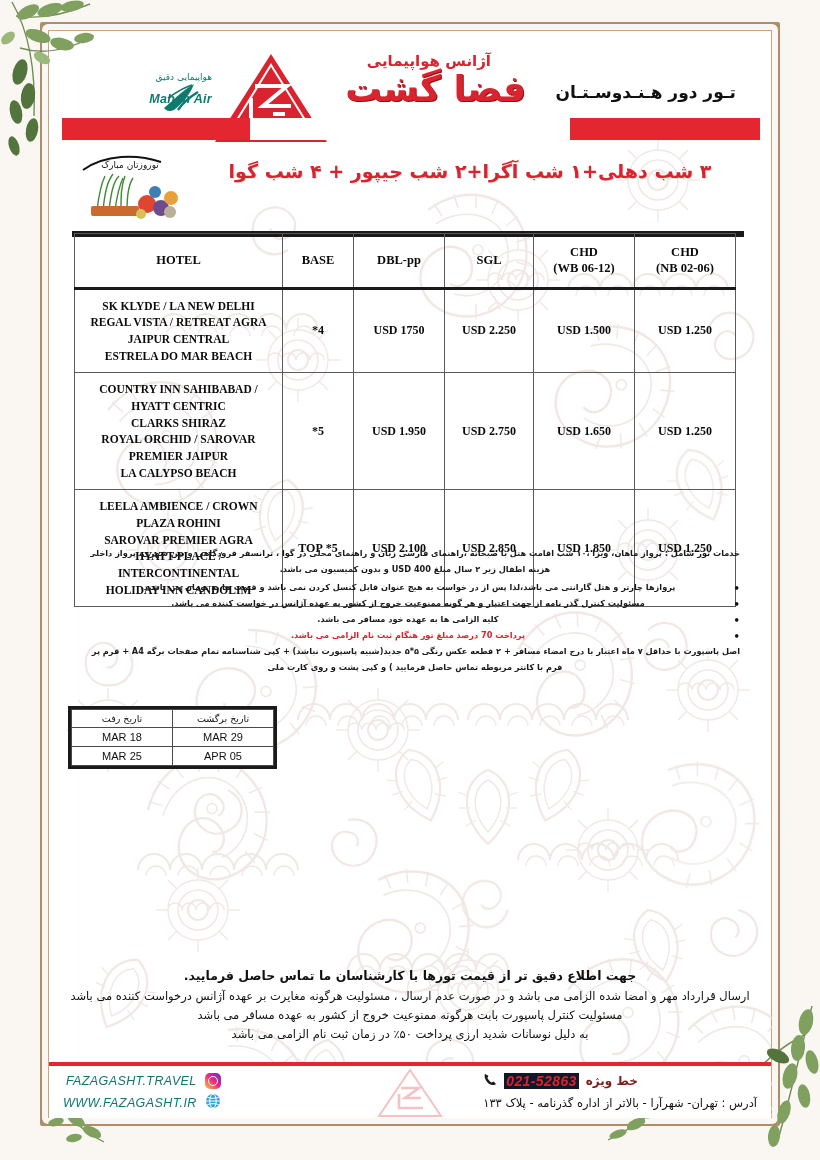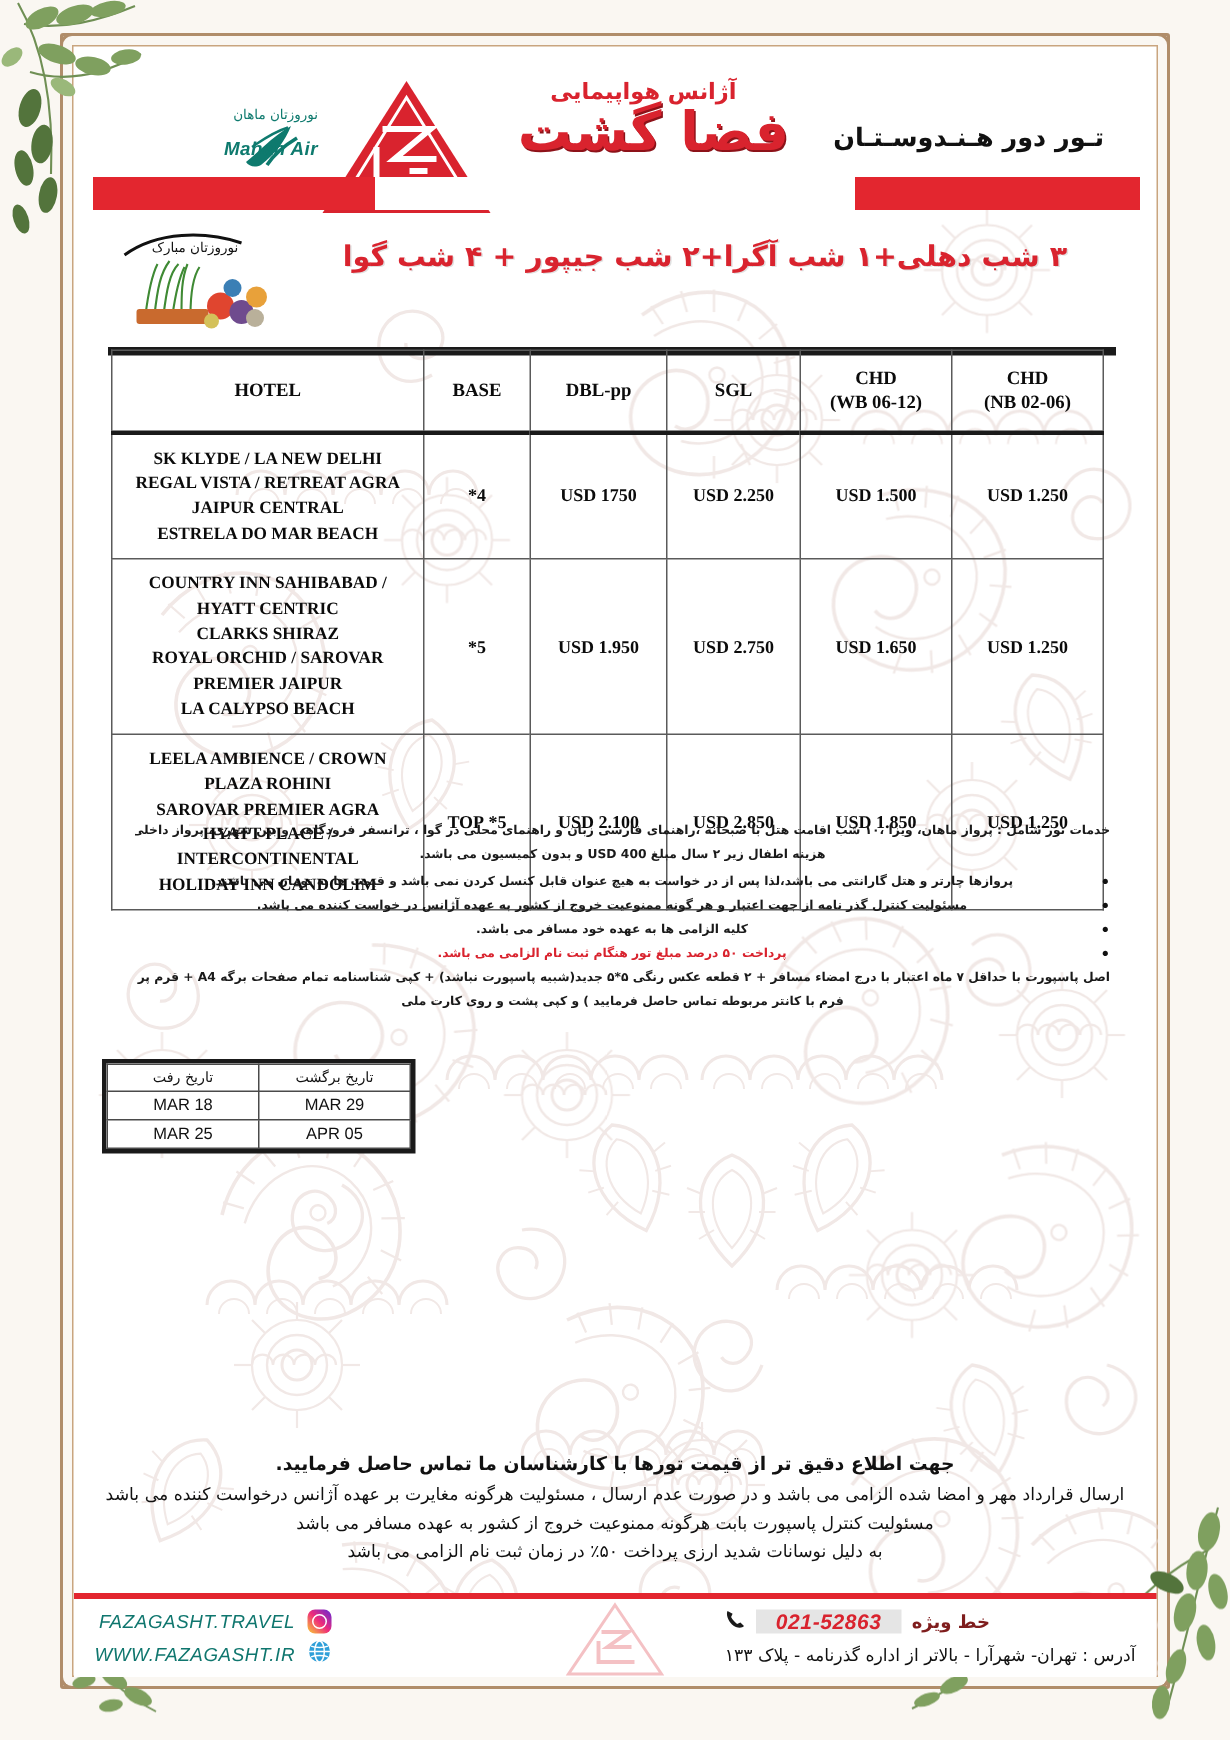--- a/index.html
+++ b/index.html
@@ -205,21 +205,21 @@
     font-size:12.5px;font-weight:normal;font-style:italic;color:#0f766e;
     font-family:"Liberation Sans", sans-serif;letter-spacing:.4px;text-align:right;
   }
   .f-right{
     position:absolute;right:14px;top:4px;direction:rtl;text-align:left;
   }
   .f-phone-row{display:flex;align-items:center;justify-content:flex-end;gap:7px;height:22px;}
   .f-phone-lbl{font-size:12px;font-weight:bold;font-family:"DejaVu Sans",sans-serif;color:#7f1d1d;text-align:right;}
   .f-phone{
     font-size:14px;font-weight:bold;font-style:italic;color:#d9232e;
-    background:#e5e5e5;padding:0 13px;letter-spacing:.4px;
+    background:#0f172a;padding:0 2px;letter-spacing:.4px;
     font-family:"Liberation Sans", sans-serif;direction:ltr;
   }
   .f-addr{
     font-size:11.5px;font-family:"DejaVu Sans",sans-serif;color:#111;
     text-align:center;height:22px;line-height:22px;
   }
   .f-logo{position:absolute;left:50%;top:2px;transform:translateX(-50%);opacity:.28;}
 
   .ig-icon{
     width:16px;height:16px;border-radius:5px;
@@ -441,21 +441,21 @@
   <div id="header">
 
     <div id="mahan">
       <div class="ma-bird">
         <svg width="44" height="34" viewBox="0 0 44 34" xmlns="http://www.w3.org/2000/svg">
           <path d="M4,28 C12,22 20,12 34,4 C30,14 24,22 14,30 C10,32 6,31 4,28 Z" fill="#0e7a6e"></path>
           <path d="M18,30 C22,24 28,18 38,12" stroke="#0e7a6e" stroke-width="2.4" fill="none"></path>
           <path d="M8,18 C14,14 22,8 32,5" stroke="#0e7a6e" stroke-width="1.6" fill="none"></path>
         </svg>
       </div>
-      <div class="ma-fa">نوروزتان ماهان</div>
+      <div class="ma-fa">هواپیمایی دقیق</div>
       <div class="ma-en">Mahan Air</div>
     </div>
 
     <div id="brand">
       <div class="brand-fa-small">آژانس هواپیمایی</div>
       <div class="brand-fa-big">فضا گشت</div>
       <div class="brand-en">FAZA GASHT</div>
       <div class="brand-en2">Travel agency</div>
       <div class="brand-logo">
         <svg width="120" height="92" viewBox="0 0 120 92" xmlns="http://www.w3.org/2000/svg">
@@ -565,21 +565,21 @@
 
   <div id="notes">
     <div class="nline">
       <span>خدمات تور شامل : پرواز ماهان، ویزا ،۱۰ شب اقامت هتل با صبحانه ،راهنمای فارسی زبان و راهنمای محلی در گوا ، ترانسفر فرودگاهی و بین شهری، پرواز داخلی به گوا ،</span>
     </div>
     <div class="nline center">هزینه اطفال زیر ۲ سال مبلغ 400 USD و بدون کمیسیون می باشد.</div>
     <ul>
       <li><span>پروازها چارتر و هتل گارانتی می باشد،لذا پس از در خواست به هیچ عنوان قابل کنسل کردن نمی باشد و قیمت ها به تومان می باشند.</span></li>
       <li><span>مسئولیت کنترل گذر نامه از جهت اعتبار و هر گونه ممنوعیت خروج از کشور به عهده آژانس در خواست کننده می باشد.</span></li>
       <li><span>کلیه الزامی ها به عهده خود مسافر می باشد.</span></li>
-      <li class="red"><span class="red">پرداخت ۵۰ درصد مبلغ تور هنگام ثبت نام الزامی می باشد.</span></li>
+      <li class="red"><span class="red">پرداخت 70 درصد مبلغ تور هنگام ثبت نام الزامی می باشد.</span></li>
     </ul>
     <div class="nline center">اصل پاسپورت با حداقل ۷ ماه اعتبار با درج امضاء مسافر + ۲ قطعه عکس رنگی ۵*۵ جدید(شبیه پاسپورت نباشد) + کپی شناسنامه تمام صفحات برگه A4 + قرم پر شده  جهت اطلاعات مسافر ( لطفا جهت دریافت این</div>
     <div class="nline center">فرم با کانتر مربوطه تماس حاصل فرمایید ) و کپی پشت و روی کارت ملی</div>
   </div>
 
   <div class="dates-wrap">
     <table id="dates-table">
       <thead>
         <tr>
           <th>تاریخ برگشت</th>

